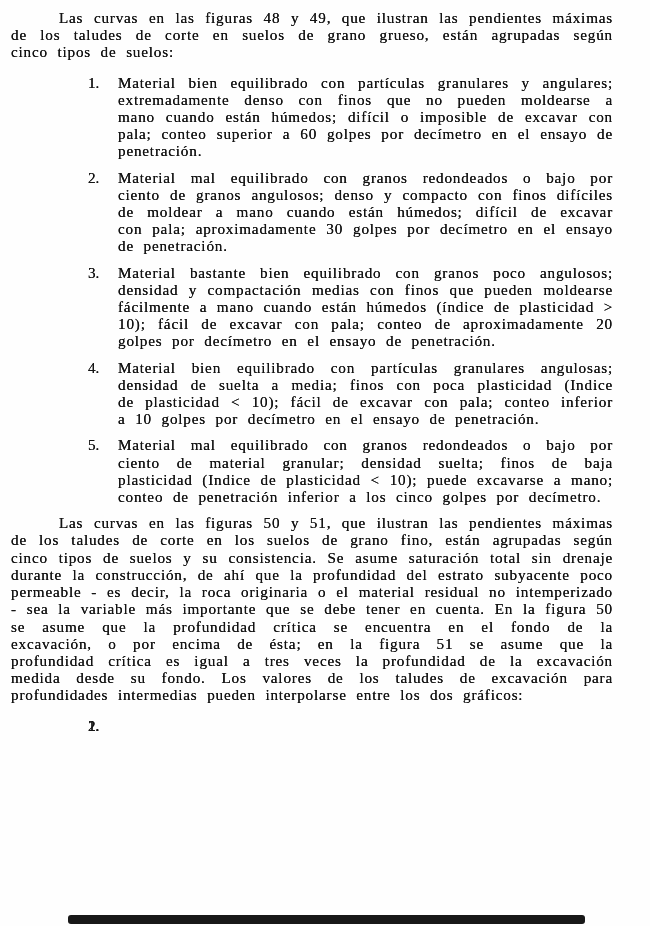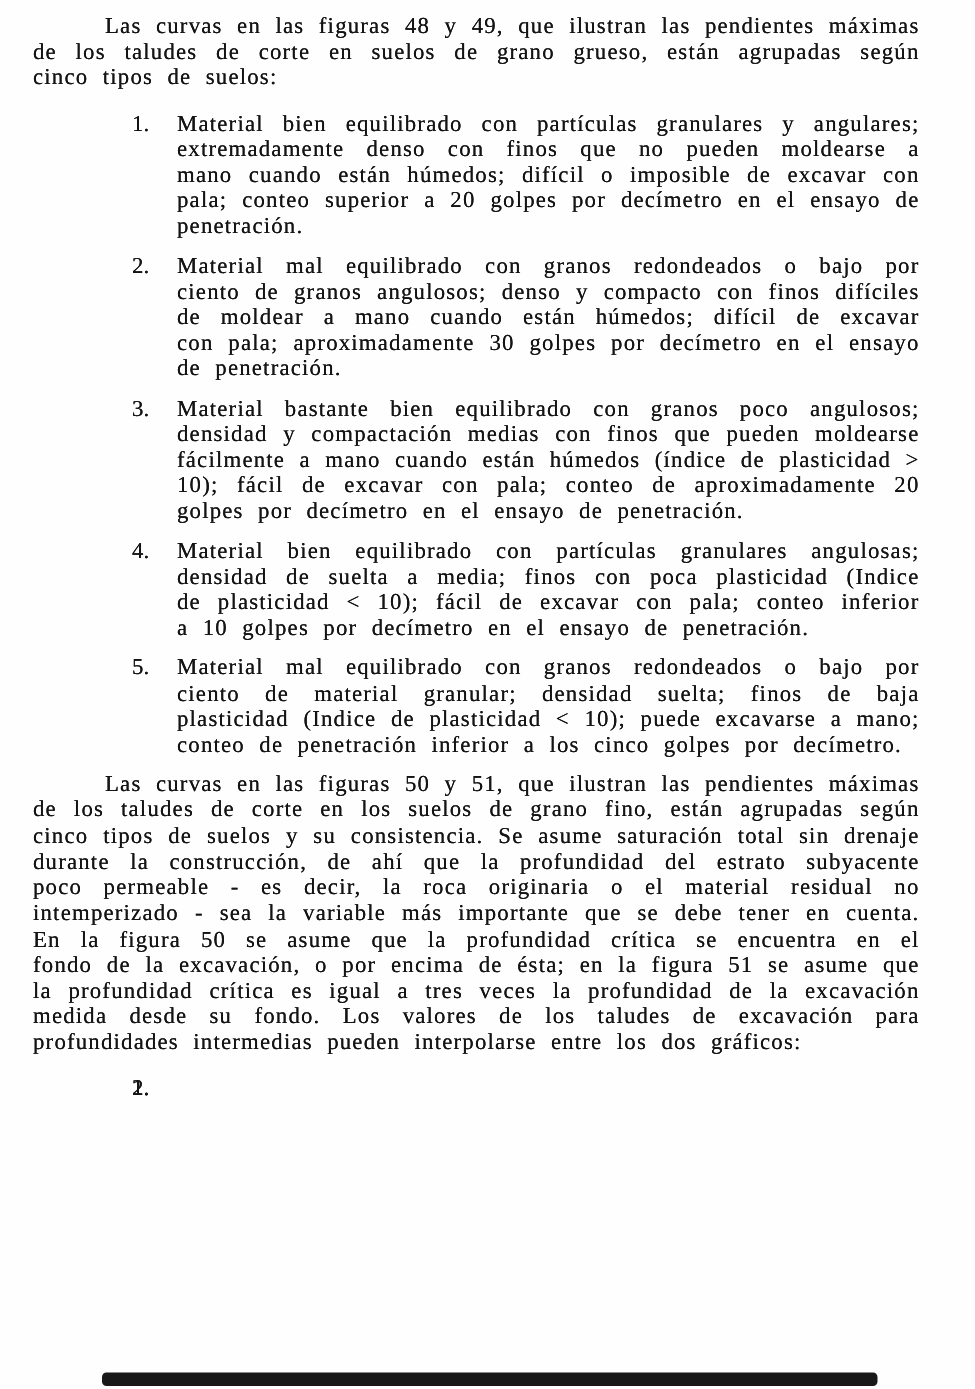--- a/index.html
+++ b/index.html
@@ -22,21 +22,21 @@
     left: 8px;
     right: 37px;
     font-size: 15.2px;
     line-height: 17.2px;
     text-align: justify;
     letter-spacing: 0.8px;
     word-spacing: 5px;
     text-shadow: 0 0 0.35px currentColor;
   }
   .para {
-    margin: 0 0 13px 14px;
+    margin: 0 0 13px 3px;
     text-indent: 48px;
   }
   .list {
     margin: 0;
   }
   .item {
     position: relative;
     padding-left: 110px;
     margin-bottom: 9px;
   }
@@ -64,21 +64,21 @@
 <body>
 
 <div class="page">
   <div class="content">
 
     <p class="para">Las curvas en las figuras 48 y 49, que ilustran las pendientes máximas de los taludes de corte en suelos de grano grueso, están agrupadas según cinco tipos de suelos:</p>
 
     <div class="list gap-after">
       <div class="item">
         <span class="num">1.</span>
-        <span>Material bien equilibrado con partículas granulares y angulares; extremadamente denso con finos que no pueden moldearse a mano cuando están húmedos; difícil o imposible de excavar con pala; conteo superior a 20 golpes por decímetro en el ensayo de penetración.</span>
+        <span>Material bien equilibrado con partículas granulares y angulares; extremadamente denso con finos que no pueden moldearse a mano cuando están húmedos; difícil o imposible de excavar con pala; conteo superior a 60 golpes por decímetro en el ensayo de penetración.</span>
       </div>
       <div class="item">
         <span class="num">2.</span>
         <span>Material mal equilibrado con granos redondeados o bajo por ciento de granos angulosos; denso y compacto con finos difíciles de moldear a mano cuando están húmedos; difícil de excavar con pala; aproximadamente 30 golpes por decímetro en el ensayo de penetración.</span>
       </div>
       <div class="item">
         <span class="num">3.</span>
         <span>Material bastante bien equilibrado con granos poco angulosos; densidad y compactación medias con finos que pueden moldearse fácilmente a mano cuando están húmedos (índice de plasticidad &gt; 10); fácil de excavar con pala; conteo de aproximadamente 20 golpes por decímetro en el ensayo de penetración.</span>
       </div>
       <div class="item">

